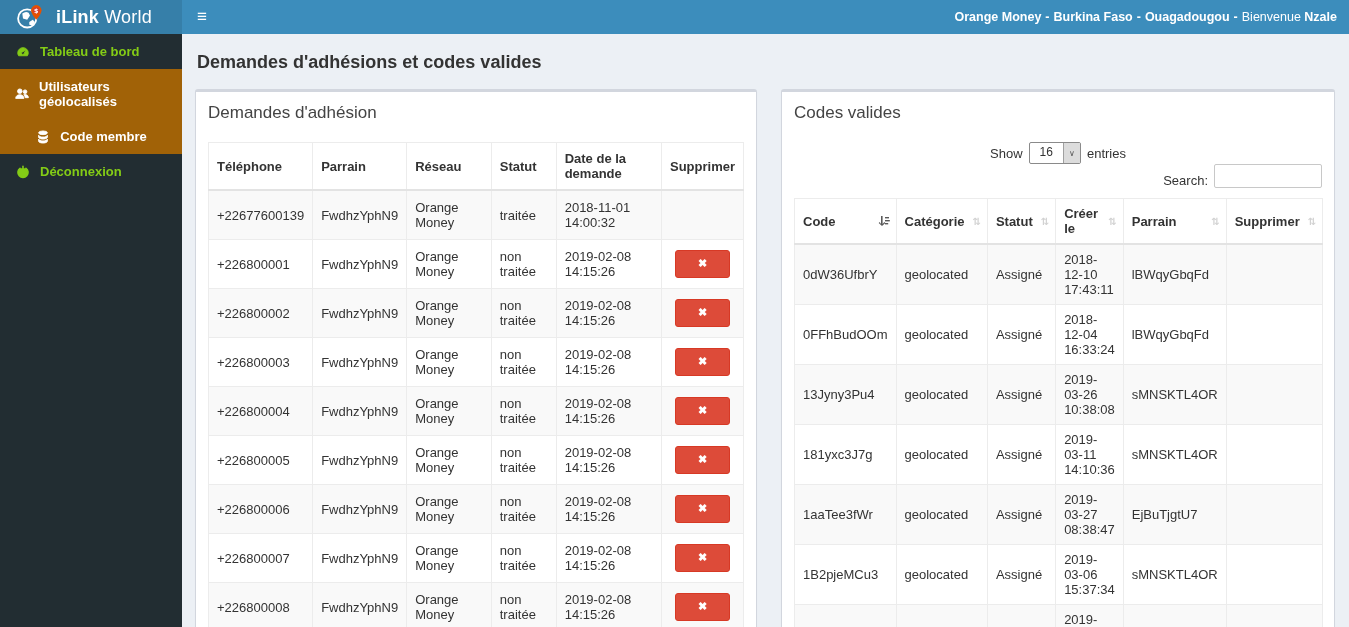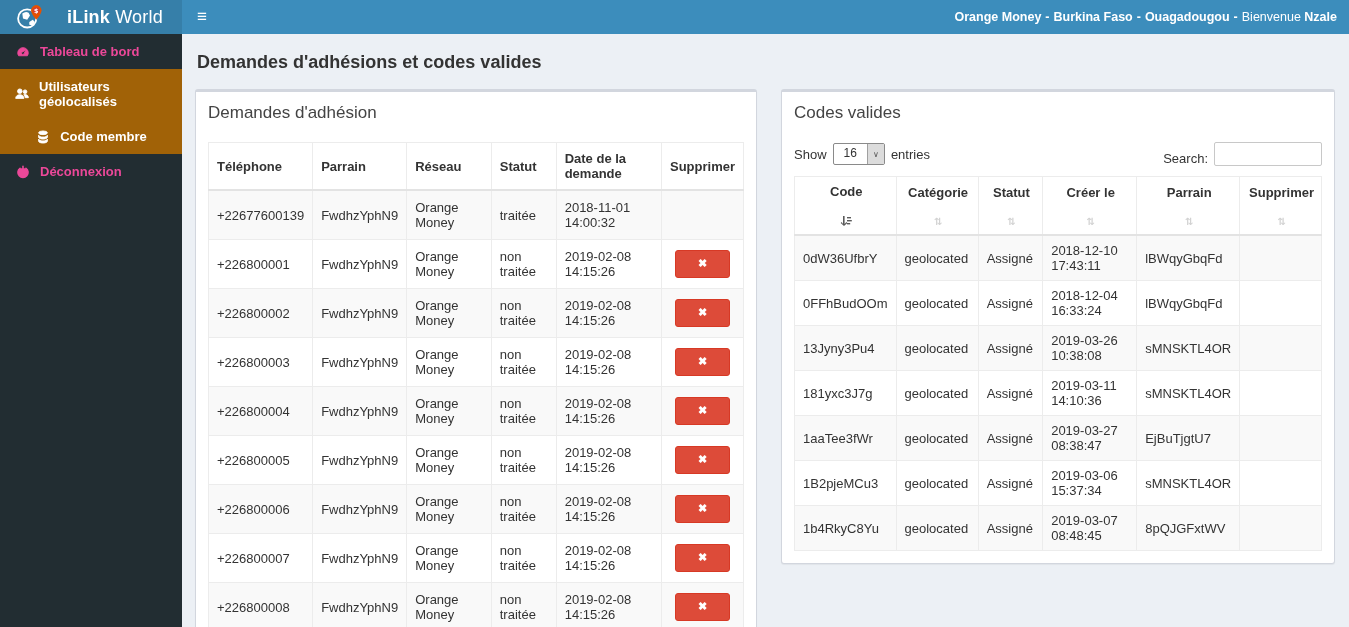--- a/index.html
+++ b/index.html
@@ -11,21 +11,21 @@
   }
 
   
   .top-header { display: flex; height: 34px; width: 100%; }
   .logo-area {
     width: 182px; min-width: 182px; height: 34px;
     background: #367fa9; color: #fff;
     display: flex; align-items: center; gap: 12px; padding-left: 16px;
     cursor: pointer;
   }
-  .brand { font-size: 18px; letter-spacing: 0.2px; margin-left: 11px; }
+  .brand { font-size: 18px; letter-spacing: 0.2px; }
   .brand .b { font-weight: bold; }
   .brand .l { font-weight: normal; }
   .navbar {
     flex: 1; background: #3c8dbc; color: #fff;
     display: flex; align-items: center;
   }
   .hamburger {
     padding: 0 15px; height: 100%; display: flex; align-items: center;
     font-size: 17px; font-weight: bold; color: #fff; background: transparent;
     border: none; cursor: pointer;
@@ -36,21 +36,21 @@
   .user-bar .greet { font-weight: normal; }
 
   
   .sidebar {
     position: absolute; left: 0; top: 34px; bottom: 0; width: 182px;
     background: #222d32;
   }
   .sidebar-item {
     display: flex; align-items: center; gap: 10px;
     padding: 10px 15px; font-size: 13px; font-weight: 600;
-    color: #ec4899; cursor: pointer;
+    color: #84cc16; cursor: pointer;
   }
   .sidebar-item.active { background: #a16207; color: #fff; justify-content: center; }
   .sidebar-item .icn { width: 15px; display: inline-flex; justify-content: center; }
   .sidebar-item svg { width: 14px; height: 14px; fill: currentColor; stroke: currentColor; }
 
   
   .content {
     position: absolute; left: 182px; top: 34px; right: 0; bottom: 0;
     padding: 12px 16px 0 13px; overflow: hidden;
   }
@@ -77,42 +77,42 @@
   .left-table th:nth-child(5){width:128px} .left-table th:nth-child(6){width:75px}
   .left-table td { padding: 9px 8px; }
   .cell-action { text-align: center; padding: 6px 6px; }
   .btn-delete {
     background: #dd4b39; border: 1px solid #d73925; color: #fff;
     border-radius: 3px; padding: 5px 22px; font-size: 11px; font-weight: bold;
     cursor: pointer; line-height: 1.4;
   }
 
   
-  .table-controls { display: flex; align-items: center; margin-bottom: 10px; font-size: 13px; }
+  .table-controls { display: flex; align-items: center; margin-bottom: 10px; font-size: 13px; flex-direction: column; }
   .length-menu { display: flex; align-items: center; gap: 6px; }
   .fake-select {
     display: inline-flex; align-items: stretch; border: 1px solid #8a8a8a;
     border-radius: 2px; background: #fff; cursor: pointer; height: 22px; overflow: hidden;
   }
   .fake-select .val { padding: 2px 10px 0 10px; font-size: 12px; }
   .fake-select .caret {
     background: #dcdcdc; border-left: 1px solid #a0a0a0; width: 17px;
     display: flex; align-items: center; justify-content: center;
     font-size: 8px; color: #555;
   }
   .search-box { margin-left: auto; display: flex; align-items: flex-end; gap: 6px; }
   .search-box label { font-weight: 400; }
   .search-input {
     width: 108px; height: 24px; border: 1px solid #c8c8c8; border-radius: 2px;
     padding: 2px 6px; font-size: 13px; background: #fff;
   }
 
   
   .right-table th { cursor: pointer; padding-right: 6px; }
-  .right-table th .th-wrap { display: flex; align-items: center; justify-content: space-between; gap: 16px; flex-direction: column; }
+  .right-table th .th-wrap { display: flex; align-items: center; justify-content: space-between; gap: 8px; }
   .right-table td, .right-table th { padding-top: 7px; padding-bottom: 7px; }
   .right-table th:nth-child(1){width:96px} .right-table th:nth-child(2){width:84px}
   .right-table th:nth-child(3){width:66px} .right-table th:nth-child(4){width:126px}
   .right-table th:nth-child(5){width:88px} .right-table th:nth-child(6){width:84px}
   .sort-icon { color: #d2d2d2; font-size: 10px; font-family: "DejaVu Sans", sans-serif; }
   .sort-asc-svg { fill: #5a5a5a; }
 </style>
 </head>
 <body>
 

